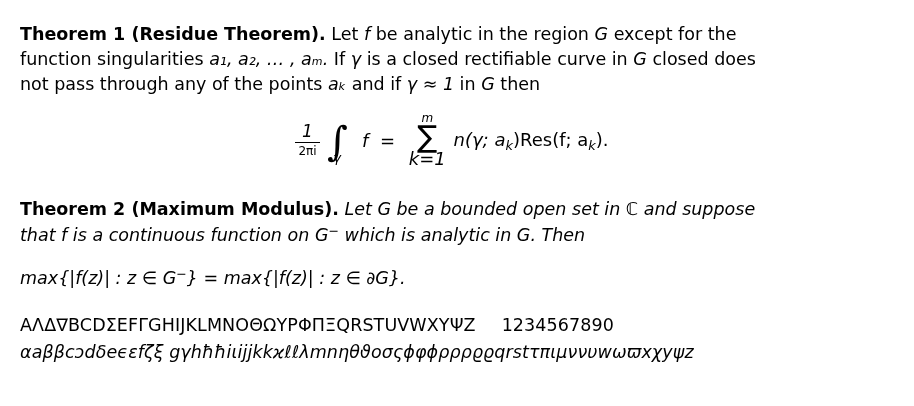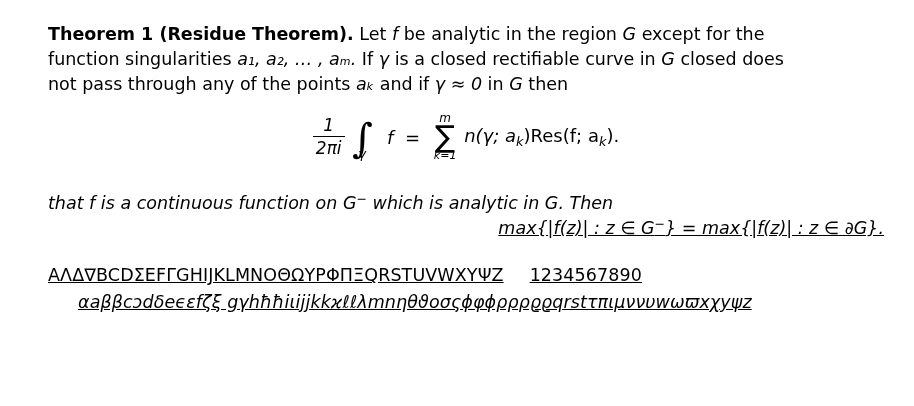--- a/index.html
+++ b/index.html
@@ -12,21 +12,21 @@
     background: #ffffff;
     font-family: "DejaVu Sans", sans-serif;
     color: #000000;
     overflow: hidden;
   }
   .page {
     position: relative;
     width: 914px;
     height: 402px;
     box-sizing: border-box;
-    padding: 22px 30px 0 48px;
+    padding: 22px 30px 0 20px;
   }
   .theorem-block {
     font-size: 17.5px;
     line-height: 1.42;
   }
   .thm-head {
     font-weight: bold;
   }
   .thm-body-italic {
     font-style: italic;
@@ -54,23 +54,22 @@
   }
   .frac .num {
     display: block;
     font-size: 17px;
     padding: 0 3px 1px 3px;
     font-style: italic;
   }
   .frac .den {
     display: block;
     border-top: 1.4px solid #000;
-    font-size: 17px;
+    font-size: 12px;
     padding: 1px 3px 0 3px;
-    font-style: italic;
   }
   .intsign {
     display: inline-block;
     vertical-align: middle;
     position: relative;
     font-size: 40px;
     line-height: 0.72;
     font-family: "DejaVu Serif", serif;
     top: 1px;
   }
@@ -97,74 +96,72 @@
     font-style: italic;
     margin-bottom: -1px;
   }
   .sumgrp .sumsym {
     display: block;
     font-size: 30px;
     line-height: 0.95;
   }
   .sumgrp .lim-bot {
     display: block;
-    font-size: 11px;
+    font-size: 18px;
     line-height: 1;
     font-style: italic;
     margin-top: -1px;
   }
   .sub {
     font-size: 0.72em;
     vertical-align: -0.28em;
   }
   .sup {
     font-size: 0.72em;
     vertical-align: 0.5em;
   }
   .eq-inline {
     display: inline-block;
     vertical-align: middle;
   }
   .display-eq2 {
-    text-align: right;
+    text-align: left;
+    margin-top: 18px;
     margin-bottom: 8px;
     font-size: 17.5px;
     font-style: italic;
-    text-decoration: underline;
   }
   .spacer-1 { height: 14px; }
   .glyph-rows {
     margin-top: 24px;
     font-size: 17.5px;
     line-height: 1.5;
     letter-spacing: 0.1px;
-    text-decoration: underline;
   }
   .glyph-rows .row-italic {
     font-style: italic;
-    margin-left: 30px;
   }
   .gap-wide { display: inline-block; width: 26px; }
   p { margin: 0; }
 </style>
 </head>
 <body>
 
 <div class="page">
 
   <div class="theorem-block">
     <p>
       <span class="thm-head">Theorem 1 (Residue Theorem).</span>
       <span>Let </span><span class="mathvar">f</span><span> be analytic in the region </span><span class="mathvar">G</span><span> except for the</span>
     </p>
     <p>
       <span>function singularities </span><span class="mathvar">a₁, a₂, … , aₘ.</span><span> If </span><span class="mathvar">γ</span><span> is a closed rectifiable curve in </span><span class="mathvar">G</span><span> closed does</span>
     </p>
     <p>
-      <span>not pass through any of the points </span><span class="mathvar">aₖ</span><span> and if </span><span class="mathvar">γ ≈ 0</span><span> in </span><span class="mathvar">G</span><span> then</span>
+      <span>not pass through any of the points </span><span class="mathvar">aₖ</span><span> and if </span><span class="mathvar">γ ≈ 1</span><span> in </span><span class="mathvar">G</span><span> then</span>
     </p>
   </div>
 
   <div class="display-eq">
     <span class="frac">
       <span class="num">1</span>
       <span class="den">2πi</span>
     </span>
     <span class="intsign">
       <span>∫</span>
@@ -176,20 +173,24 @@
       <span class="lim-top">m</span>
       <span class="sumsym">∑</span>
       <span class="lim-bot">k=1</span>
     </span>
     <span class="eq-inline"><span class="mathvar">n(γ; a</span><span class="sub mathvar">k</span><span class="upvar">)Res(f; a</span><span class="sub mathvar">k</span><span>).</span></span>
   </div>
 
   <div class="spacer-1"></div>
 
   <div class="theorem-block">
+    <p>
+      <span class="thm-head">Theorem 2 (Maximum Modulus).</span>
+      <span class="thm-body-italic">Let </span><span class="thm-body-italic">G</span><span class="thm-body-italic"> be a bounded open set in </span><span class="upvar">ℂ</span><span class="thm-body-italic"> and suppose</span>
+    </p>
     <p class="thm-body-italic">
       <span>that </span><span>f</span><span> is a continuous function on </span><span>G</span><span class="sup">−</span><span> which is analytic in </span><span>G.</span><span> Then</span>
     </p>
   </div>
 
   <div class="display-eq2">
     <span>max{|f(z)| : z ∈ G</span><span class="sup">−</span><span>} = max{|f(z)| : z ∈ ∂G}.</span>
   </div>
 
   <div class="glyph-rows">

